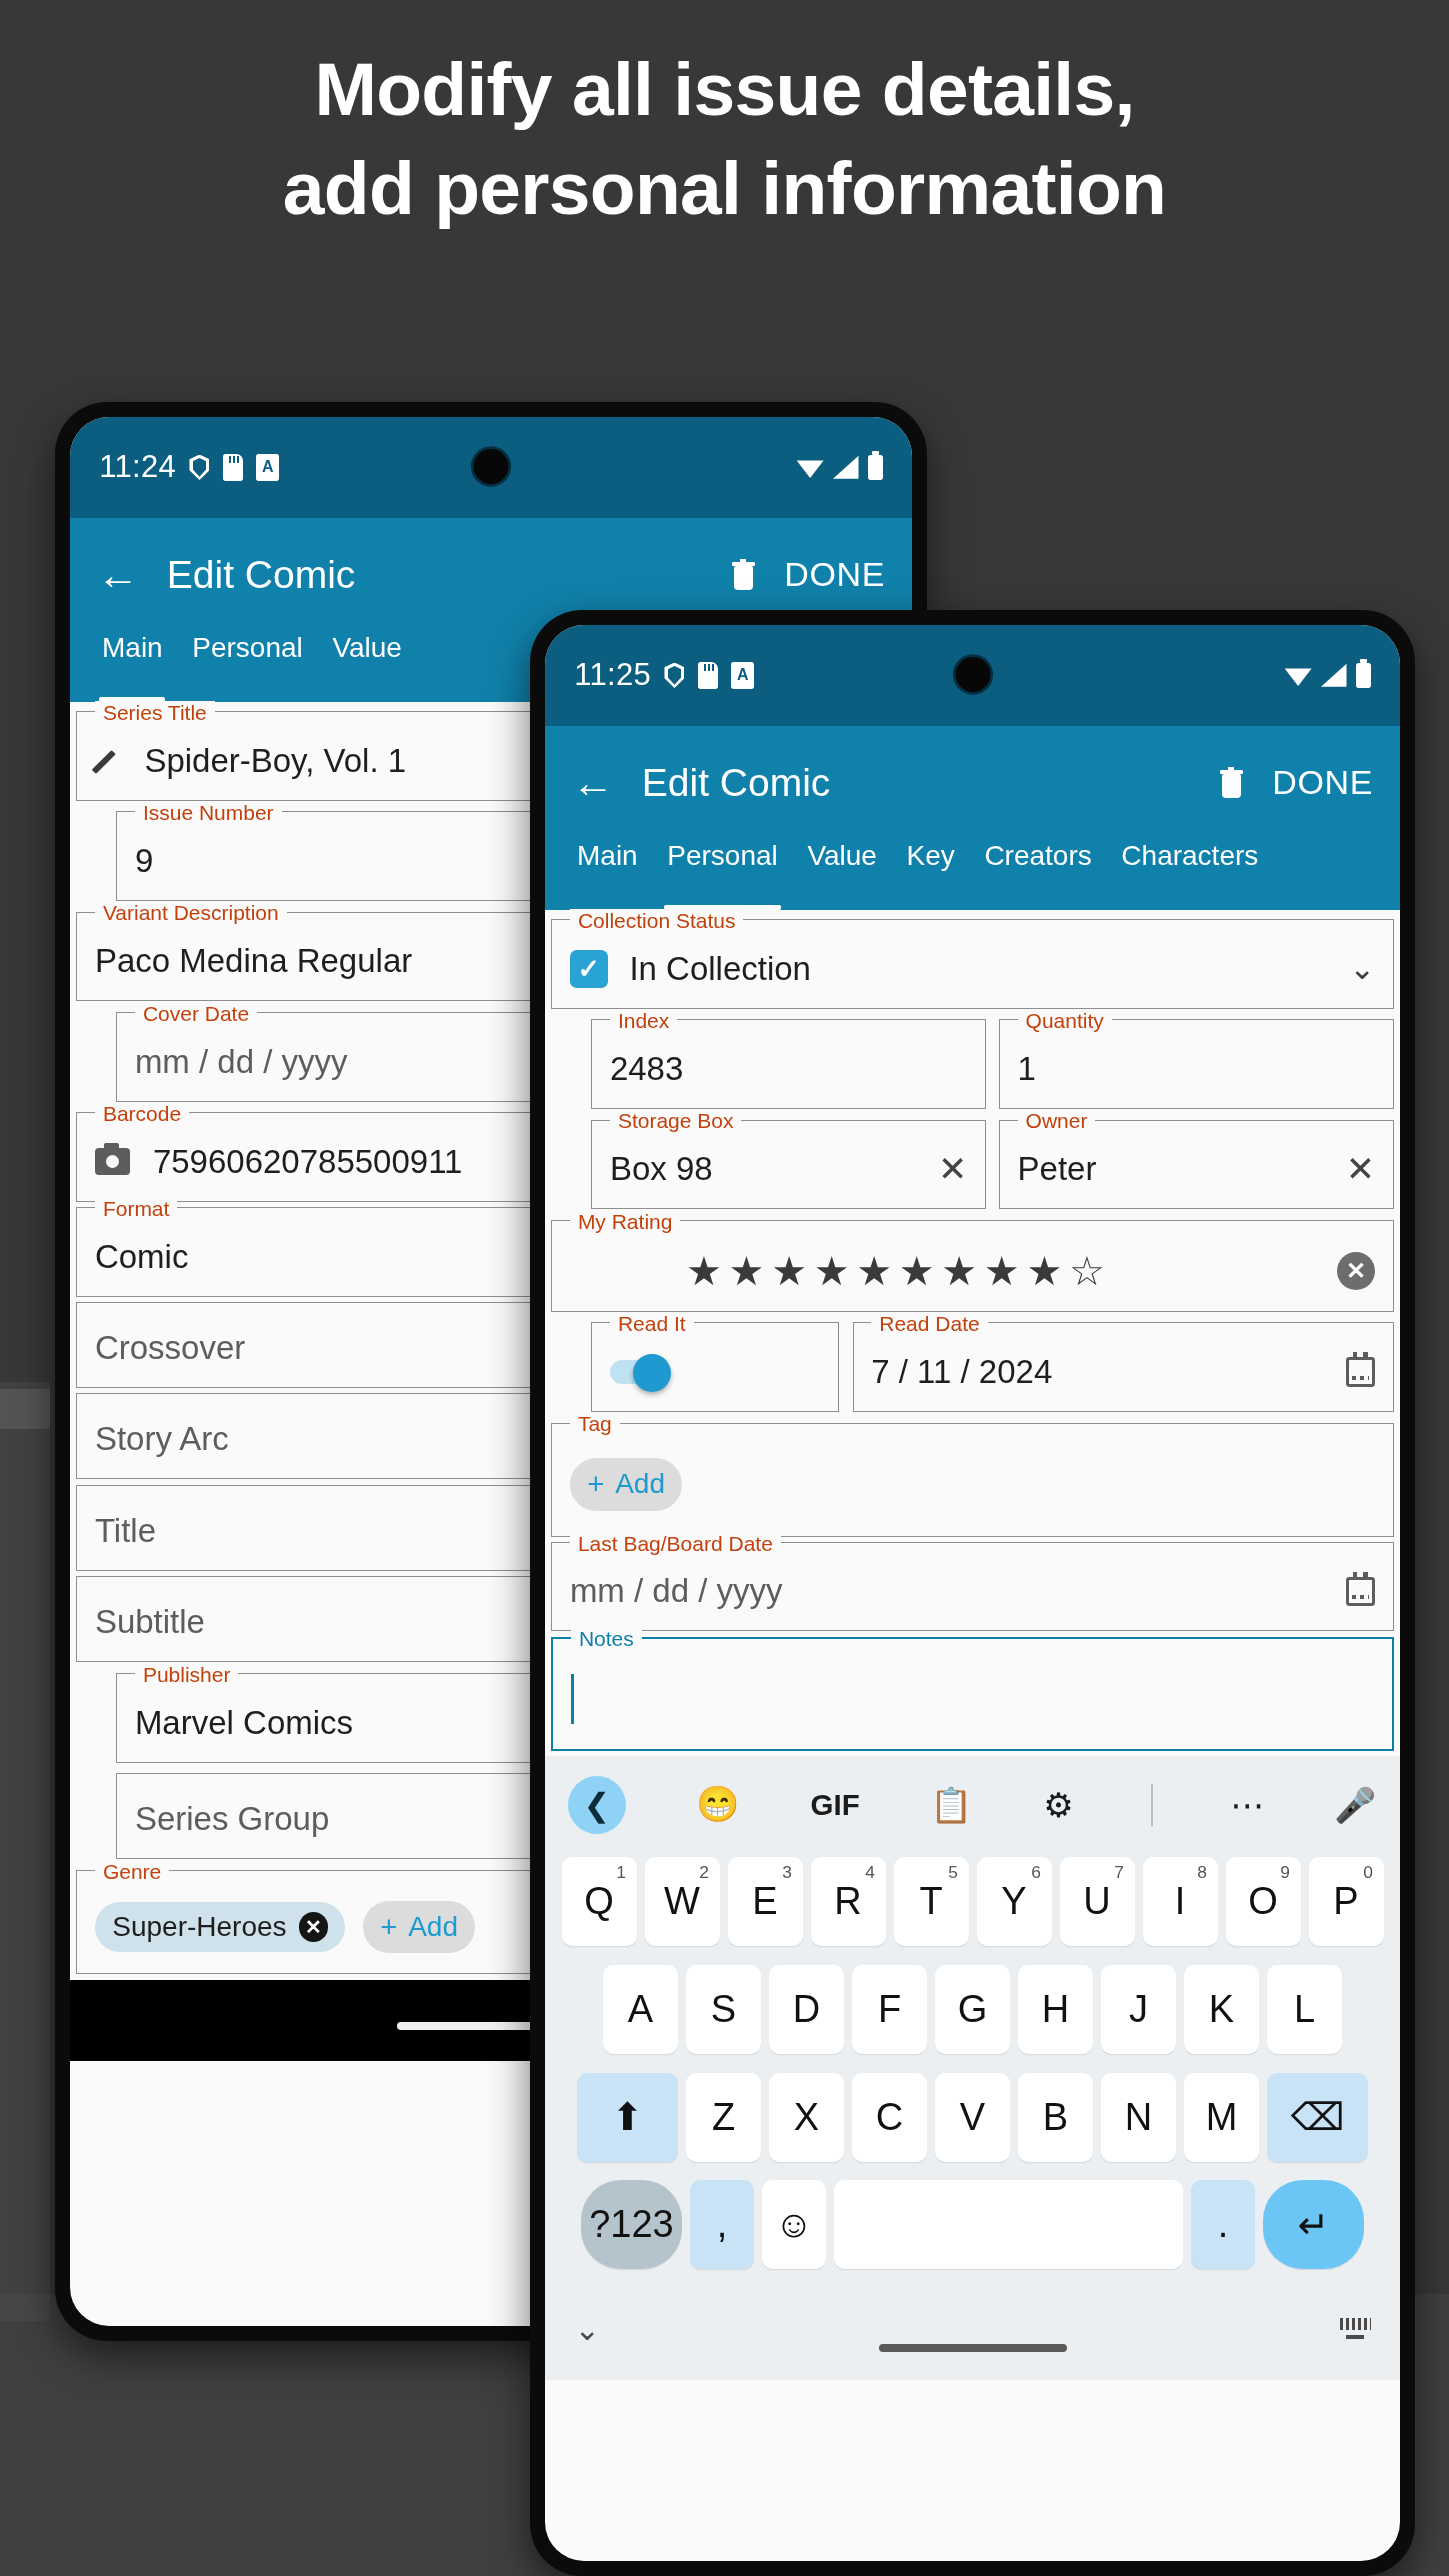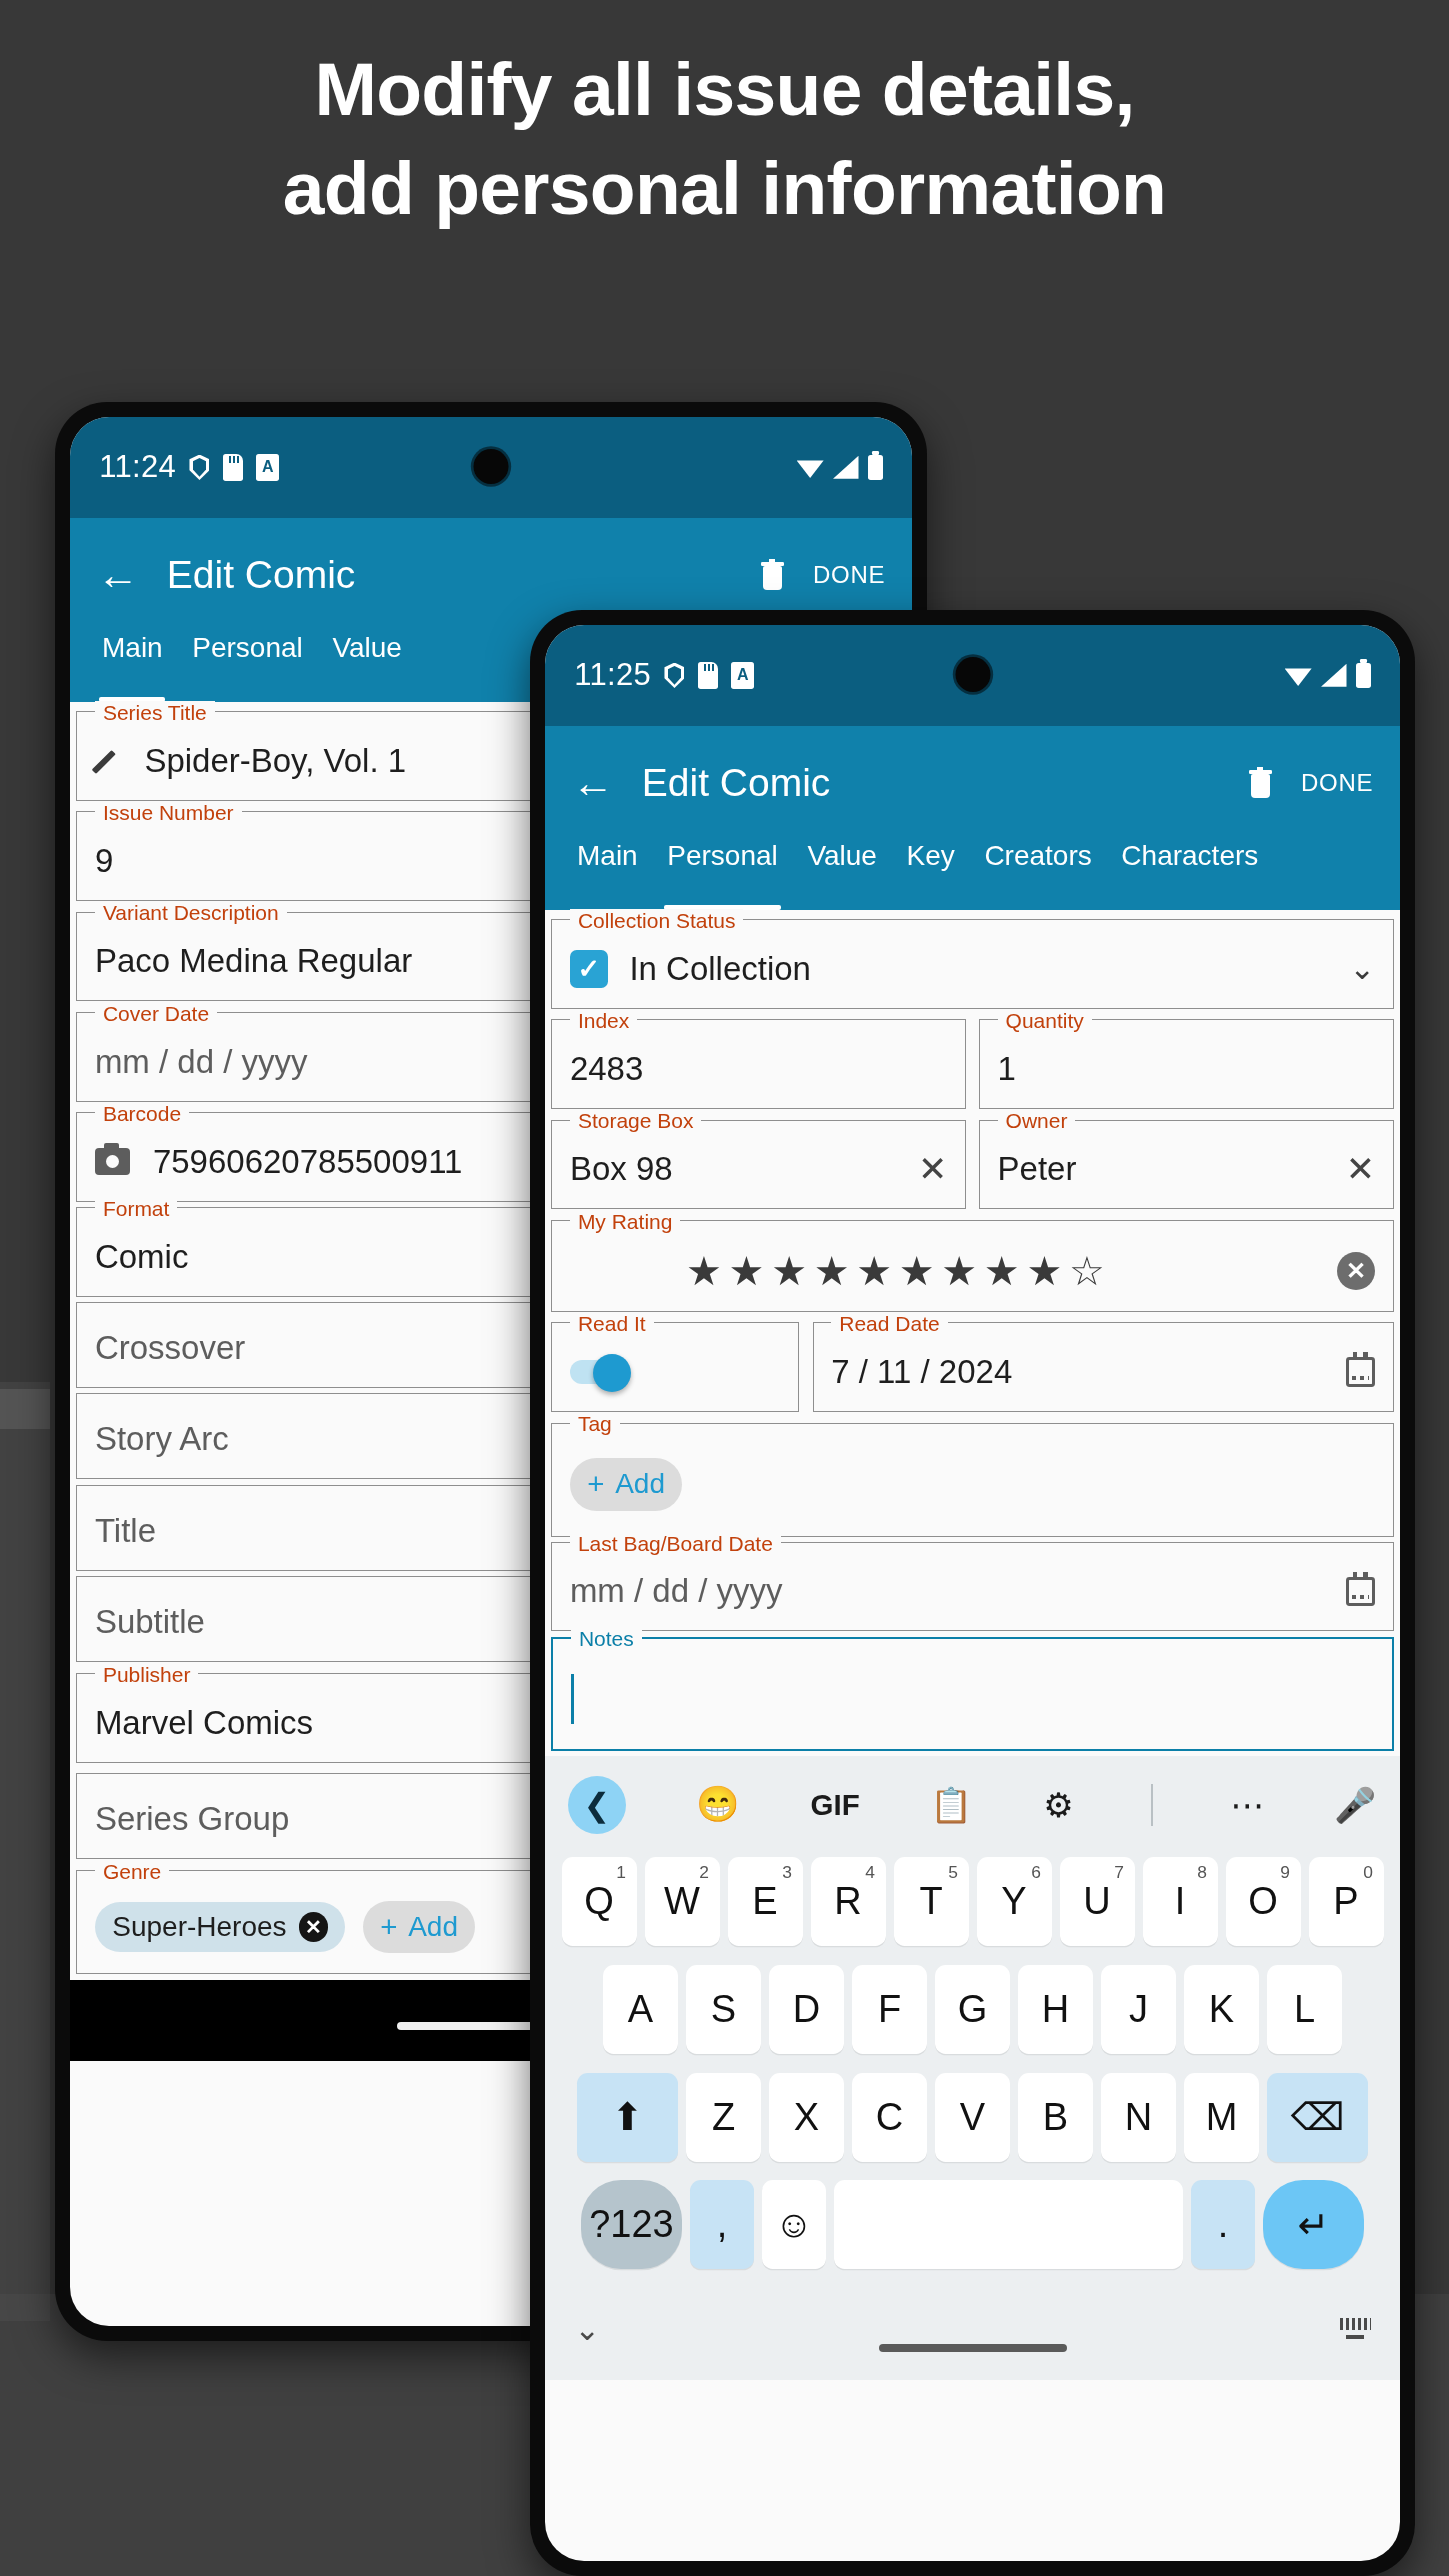--- a/index.html
+++ b/index.html
@@ -91,21 +91,21 @@
     background: #1081ab; color: #fff;
     display: flex; align-items: center; padding: 0 27px; height: 114px;
   }
   .appbar .back { font-size: 42px; line-height: 1; width: 47px; }
   .appbar .title { font-size: 39px; margin-left: 23px; }
   .appbar .actions { margin-left: auto; display: flex; align-items: center; gap: 29.5px; }
   .trash { width: 23px; height: 31px; position: relative; }
   .trash .can { position:absolute; bottom:0; left:2px; width:19px; height:24px; background:#fff; border-radius: 2px 2px 4px 4px; }
   .trash .lid { position:absolute; top:2.7px; left:0; width:23px; height:4px; background:#fff; border-radius:1.3px; }
   .trash .hdl { position:absolute; top:0px; left:8px; width:6.7px; height:4px; background:#fff; }
-  .done { font-size: 24px; letter-spacing: 0.7px; }
+  .done { font-size: 34px; letter-spacing: 0.7px; }
 
   
   .tabs { background:#1081ab; display:flex; height:70px; padding: 0 17.4px; }
   .tab { color:#fff; font-size:28px; padding: 0 14.8px 14.8px 14.8px; position: relative; white-space: nowrap; }
   .tab.active::after {
     content:""; position:absolute; left:12px; right:12px; bottom:0; height:4.7px; background:#fff; border-radius: 2px;
   }
 
   
   .form { background:#fafafa; padding: 4px 0 0 0; }
@@ -130,21 +130,21 @@
   .cal::before { content:""; position:absolute; top:-8px; left:4px; width:4.7px; height:8px; background:#5d5d5d;}
   .cal::after { content:""; position:absolute; top:-8px; right:4px; width:4.7px; height:8px; background:#5d5d5d;}
   .cal i { position:absolute; bottom:4px; left:3.4px; right:3.4px; height:4px;
      background: repeating-linear-gradient(to right,#5d5d5d 0 4px,transparent 4px 8px); }
   .pencil { width:29.5px; height:29.5px; position:relative; margin-right: 20px; }
   .pencil::before{content:"";position:absolute;left:1.3px;bottom:1.3px;width:28px;height:6px;background:#3b3b3b;
      transform: rotate(-45deg); transform-origin: left bottom; border-radius:1.3px;}
   .cam { width:35px; height:27px; background:#5d5d5d; border-radius:4px; position:relative; margin-right: 23px; }
   .cam::before{content:"";position:absolute;top:-5.4px;left:9.4px;width:14.8px;height:6.7px;background:#5d5d5d;border-radius:2px 2px 0 0;}
   .cam::after{content:"";position:absolute;top:6.7px;left:10.7px;width:13.4px;height:13.4px;border-radius:50%;background:#fafafa;}
-  .row2 { display:flex; }
+  .row2 { display:flex;padding-left:40px; }
   .row2 > .fld { flex: 1; }
   .chip {
     display:inline-flex; align-items:center; gap: 12px;
     background: #cfe1ea; border-radius: 29.5px; padding: 9.4px 17.4px; font-size: 28px; color:#1e1e1e;
   }
   .chip .rm { width:29.5px;height:29.5px;border-radius:50%;background:#151515;color:#fff;
      display:flex;align-items:center;justify-content:center;font-size:20px;font-weight:700;}
   .chip.add { background:#dcdcdc; color:#1e9ad0; gap: 10.7px; }
   .chip.add .plus { color:#1e9ad0; font-size: 29.5px; }
 

